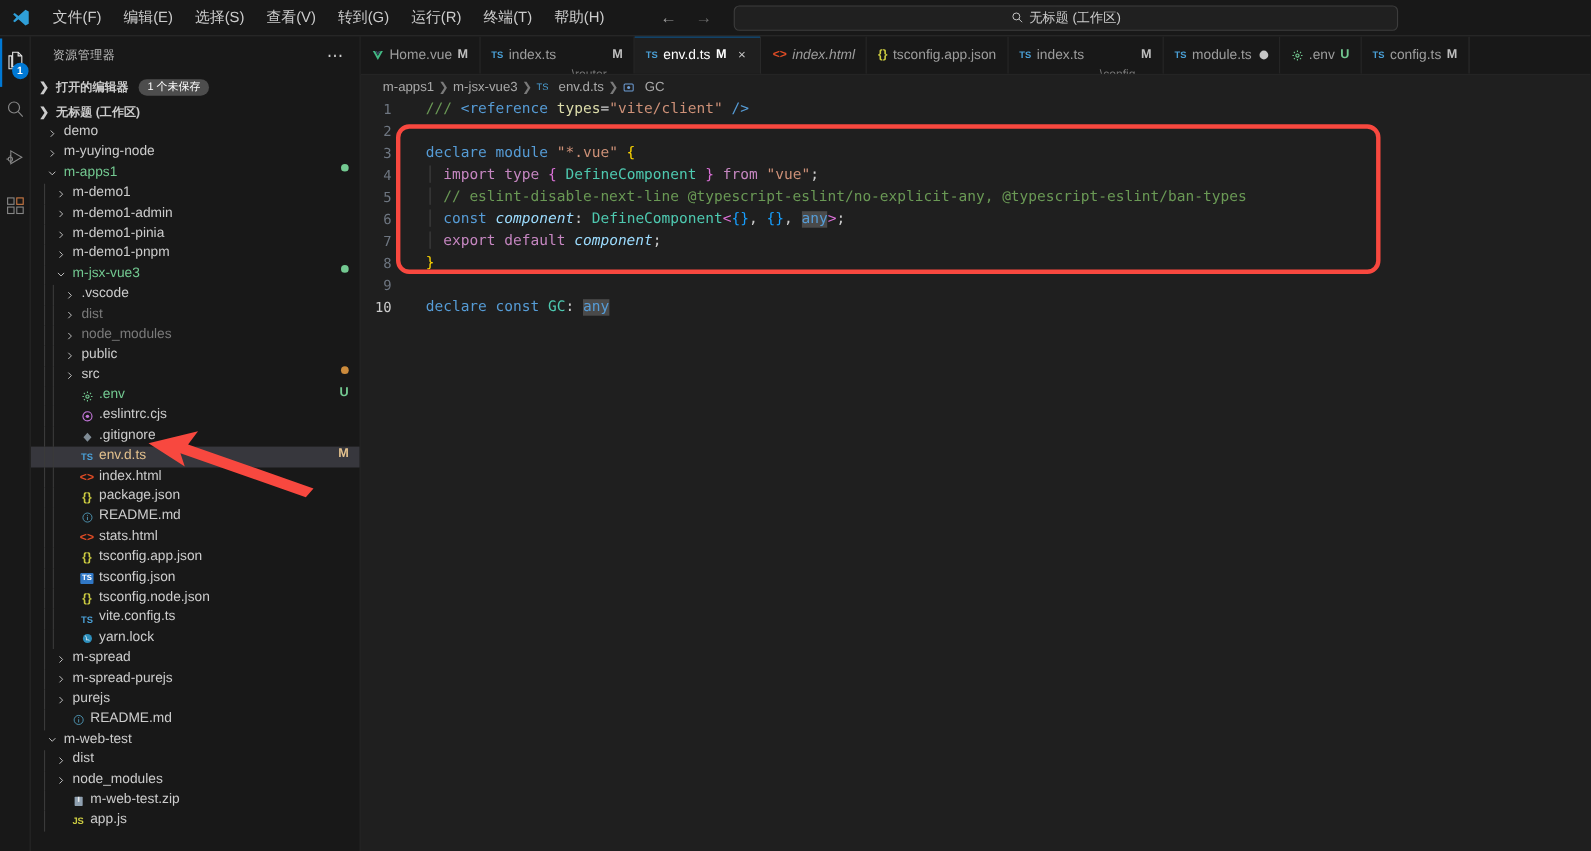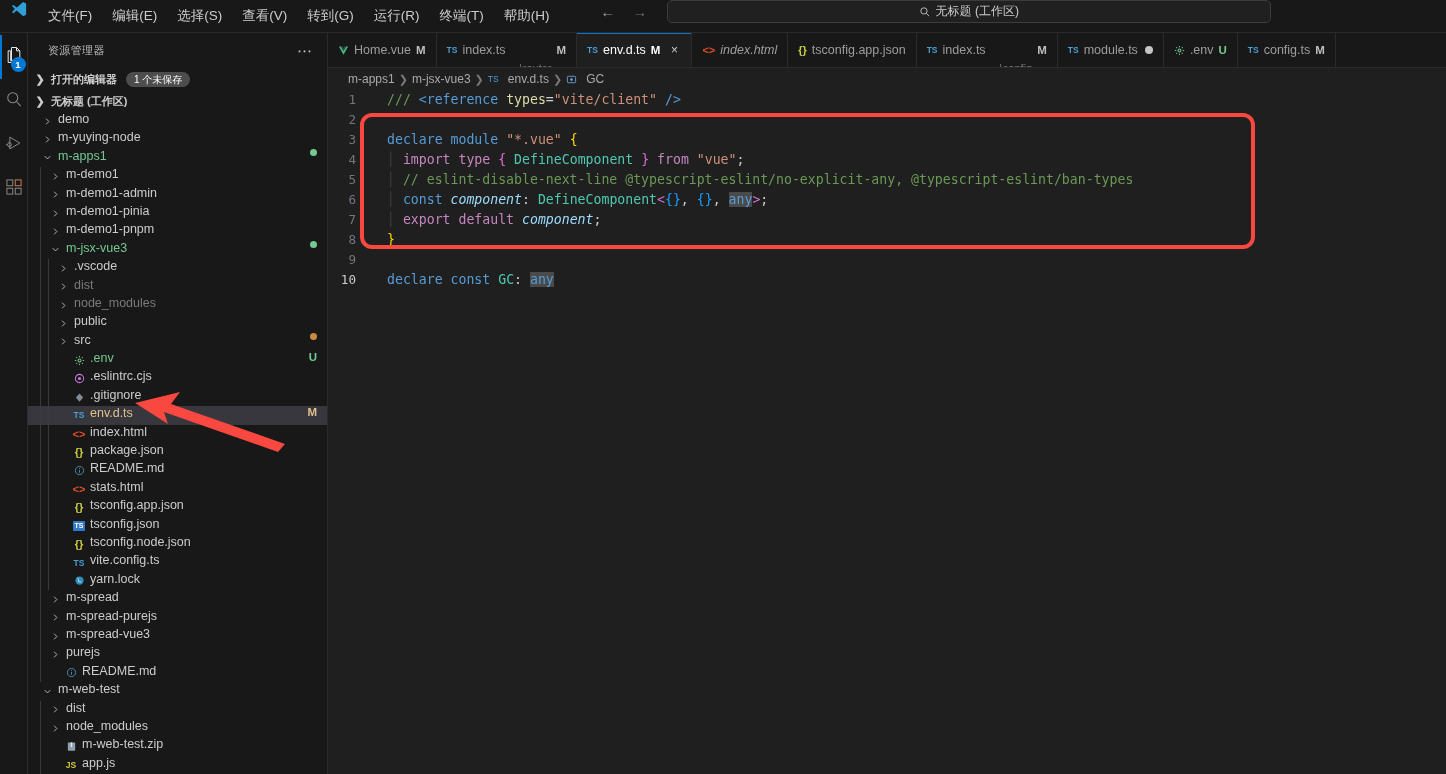--- a/index.html
+++ b/index.html
@@ -10,21 +10,21 @@
     overflow: hidden;
     color: #cccccc;
     -webkit-font-smoothing: antialiased;
   }
   #app { position: relative; width: 1446px; height: 774px; display: flex; flex-direction: column; }
 
   
   .titlebar {
     height: 33px; flex: 0 0 33px;
     background: #181818;
-    display: flex; align-items: flex-start;
+    display: flex; align-items: center;
     border-bottom: 1px solid #2b2b2b;
     position: relative; z-index: 5;
   }
   .vscode-logo { width: 38px; display: flex; align-items: center; justify-content: center; }
   .menu { display: flex; align-items: center; height: 100%; }
   .menu-item {
     font-size: 13.5px; color: #cccccc; padding: 0 10px;
     height: 100%; display: flex; align-items: center; cursor: default; white-space: nowrap;
   }
   .title-center { flex: 1; display: flex; align-items: center; justify-content: center; gap: 0; }
@@ -652,33 +652,20 @@
           <div class="row">
             <span class="indent" style="width: 20px;">
               <span class="guide" style="left: 12px;"></span>
             </span>
             <span class="tw">
               <svg width="9" height="9" viewBox="0 0 16 16">
                 <path d="M5.5 3 L10.5 8 L5.5 13" fill="none" stroke="currentColor" stroke-width="1.5"></path>
               </svg>
             </span>
             <span class="ic" style="width: 2px; flex-basis: 2px;"></span>
-            <span class="nm">m-spread-vue3</span>
-            <span class="spacer"></span>
-          </div>
-          <div class="row">
-            <span class="indent" style="width: 20px;">
-              <span class="guide" style="left: 12px;"></span>
-            </span>
-            <span class="tw">
-              <svg width="9" height="9" viewBox="0 0 16 16">
-                <path d="M5.5 3 L10.5 8 L5.5 13" fill="none" stroke="currentColor" stroke-width="1.5"></path>
-              </svg>
-            </span>
-            <span class="ic" style="width: 2px; flex-basis: 2px;"></span>
             <span class="nm">purejs</span>
             <span class="spacer"></span>
           </div>
           <div class="row">
             <span class="indent" style="width: 20px;">
               <span class="guide" style="left: 12px;"></span>
             </span>
             <span class="tw"></span>
             <span class="ic" style="color: rgb(81, 154, 186);">
               <svg width="11" height="11" viewBox="0 0 24 24" fill="none" stroke="#519aba" stroke-width="1.8">

